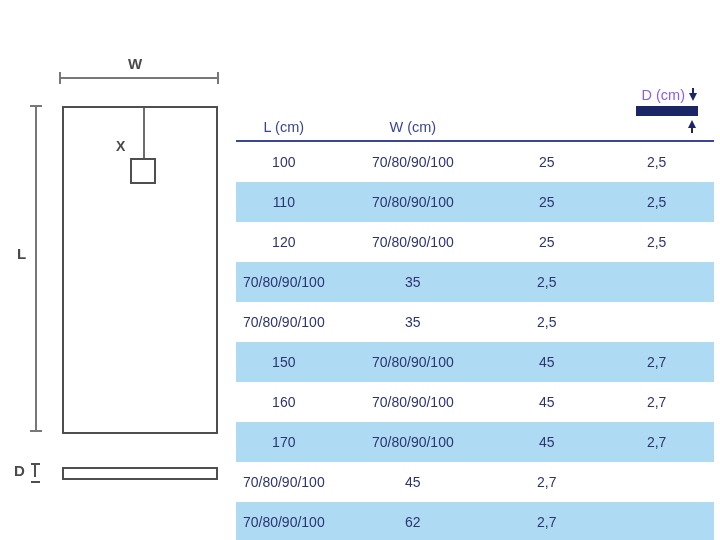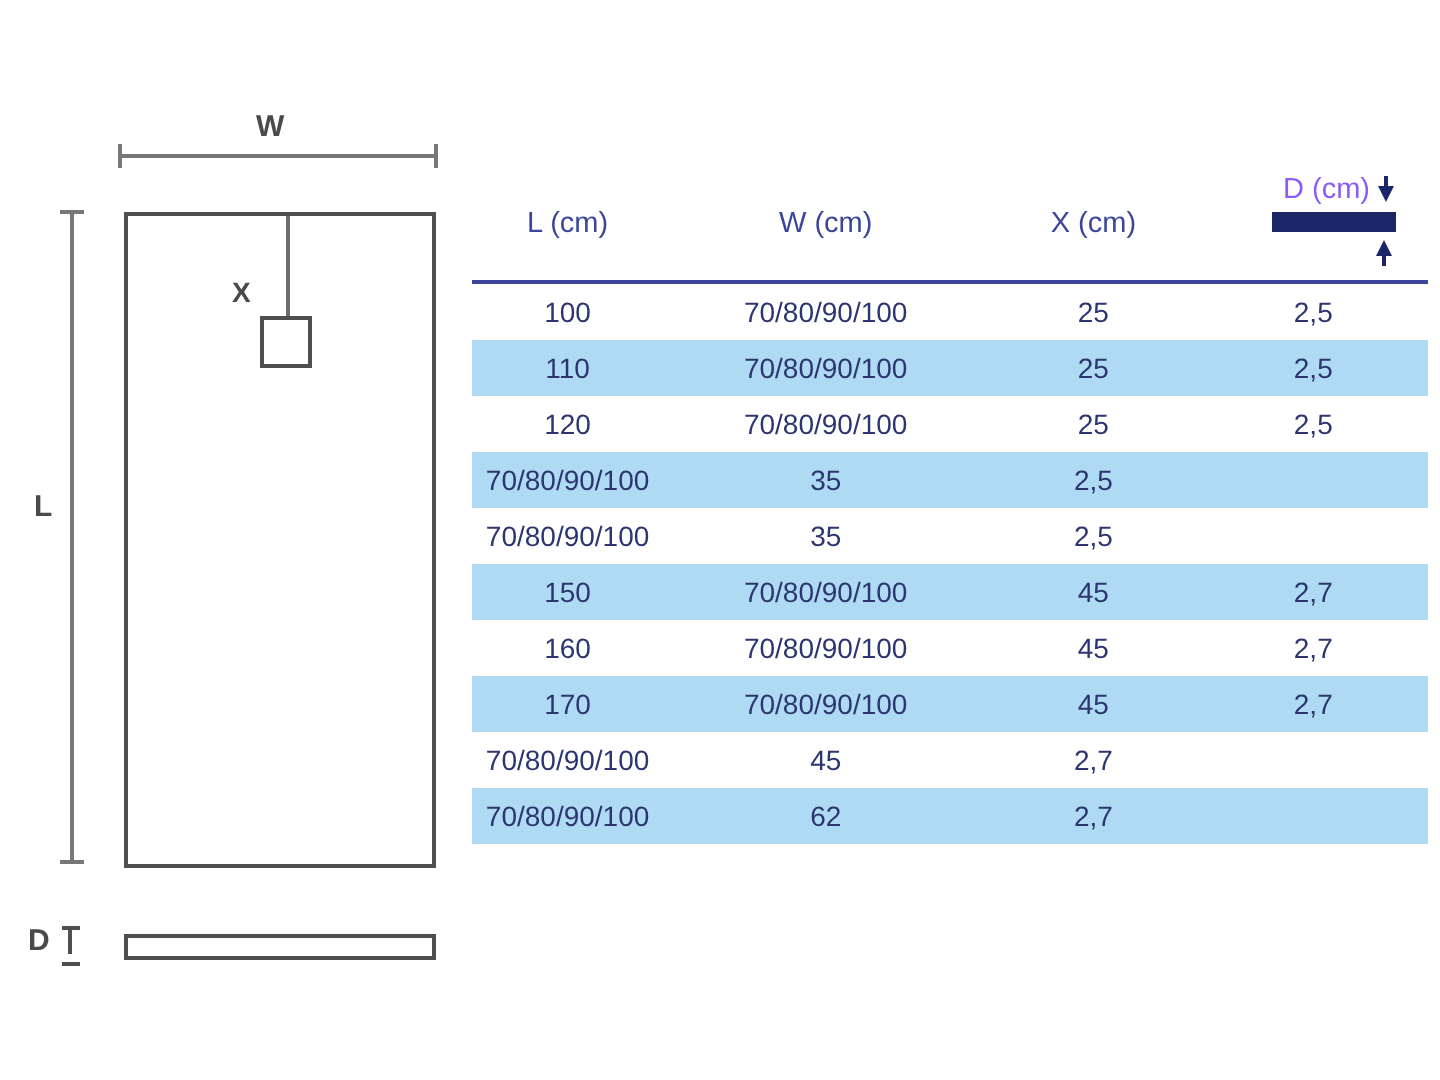--- a/index.html
+++ b/index.html
@@ -15,35 +15,35 @@
   .drain-square{position:absolute;left:130px;top:158px;width:22px;height:22px;border:2px solid #4f4f4f;background:#fff;}
   .tray-side{position:absolute;left:62px;top:467px;width:152px;height:9px;border:2px solid #4f4f4f;background:#fff;}
   .ibeam{position:absolute;left:31px;top:463px;width:9px;height:16px;border-top:2px solid #4f4f4f;border-bottom:2px solid #4f4f4f;}
   .ibeam::before{content:"";position:absolute;left:3px;top:0;width:2px;height:12px;background:#4f4f4f;}
   
   .thead{
     position:absolute;left:236px;top:86px;width:478px;height:54px;
     border-bottom:2px solid #3a459b;
     display:grid;grid-template-columns:20% 34% 22% 24%;
   }
-  .th{align-self:end;text-align:center;padding-bottom:20px;color:#3a459b;font-size:14.5px;}
+  .th{align-self:end;text-align:center;padding-bottom:5px;color:#3a459b;font-size:14.5px;}
   .d-stack{position:absolute;right:16px;top:1px;width:70px;}
   .d-line1{display:flex;justify-content:flex-end;align-items:center;gap:4px;color:#8b5cf6;font-size:14.5px;height:15px;}
   .d-bar{width:62px;height:10px;background:#1b2668;margin:4px 0 4px auto;}
   .d-line3{display:flex;justify-content:flex-end;padding-right:1px;}
   .arrow-down{position:relative;width:9px;height:13px;display:inline-block;}
   .arrow-down::before{content:"";position:absolute;top:0;left:3px;width:2px;height:6px;background:#1b2668;}
   .arrow-down::after{content:"";position:absolute;top:5px;left:0;width:0;height:0;
     border-left:4.5px solid transparent;border-right:4.5px solid transparent;border-top:8px solid #1b2668;}
   .arrow-up{position:relative;width:9px;height:13px;display:inline-block;}
   .arrow-up::before{content:"";position:absolute;bottom:0;left:3px;width:2px;height:6px;background:#1b2668;}
   .arrow-up::after{content:"";position:absolute;bottom:5px;left:0;width:0;height:0;
     border-left:4.5px solid transparent;border-right:4.5px solid transparent;border-bottom:8px solid #1b2668;}
   .tbody{position:absolute;left:236px;top:142px;width:478px;}
-  .trow{display:grid;grid-template-columns:20% 34% 22% 24%;height:28px;text-align:center;}
+  .trow{display:grid;grid-template-columns:20% 34% 22% 24%;height:40px;text-align:center;}
   .trow:nth-child(even){background:#aedaf3;}
   .tcell{display:flex;align-items:center;justify-content:center;color:#2c3570;font-size:14px;}
 </style>
 </head>
 <body>
 
 <div class="canvas">
 
   <div class="dim-label" style="left:128px;top:56px;">W</div>
   <div class="gray-line" style="left:60px;top:77px;width:158px;height:2px;"></div>
@@ -61,21 +61,20 @@
   <div class="drain-square"></div>
   <div class="dim-label" style="left:116px;top:139px;font-size:14px;">X</div>
 
   <div class="dim-label" style="left:14px;top:463px;">D</div>
   <div class="ibeam"></div>
   <div class="tray-side"></div>
 
   <div class="thead">
     <div class="th">L (cm)</div>
     <div class="th">W (cm)</div>
-    <div class="th">X (cm)</div>
     <div class="th"></div>
     <div class="d-stack">
       <div class="d-line1">
         <span>D (cm)</span>
         <span class="arrow-down"></span>
       </div>
       <div class="d-bar"></div>
       <div class="d-line3">
         <span class="arrow-up"></span>
       </div>

